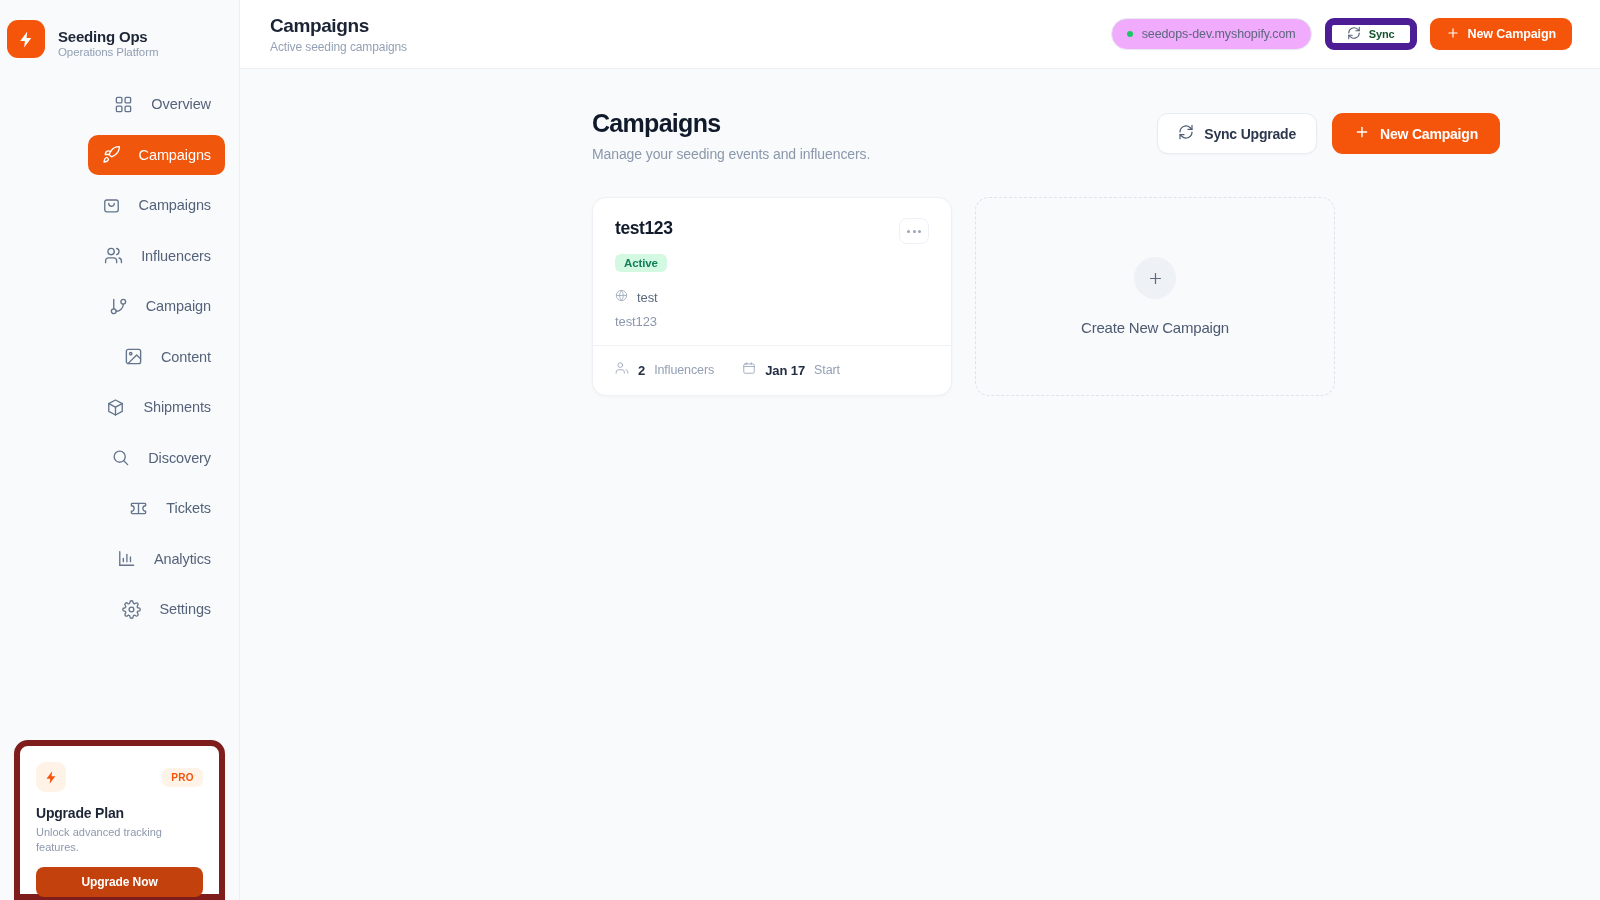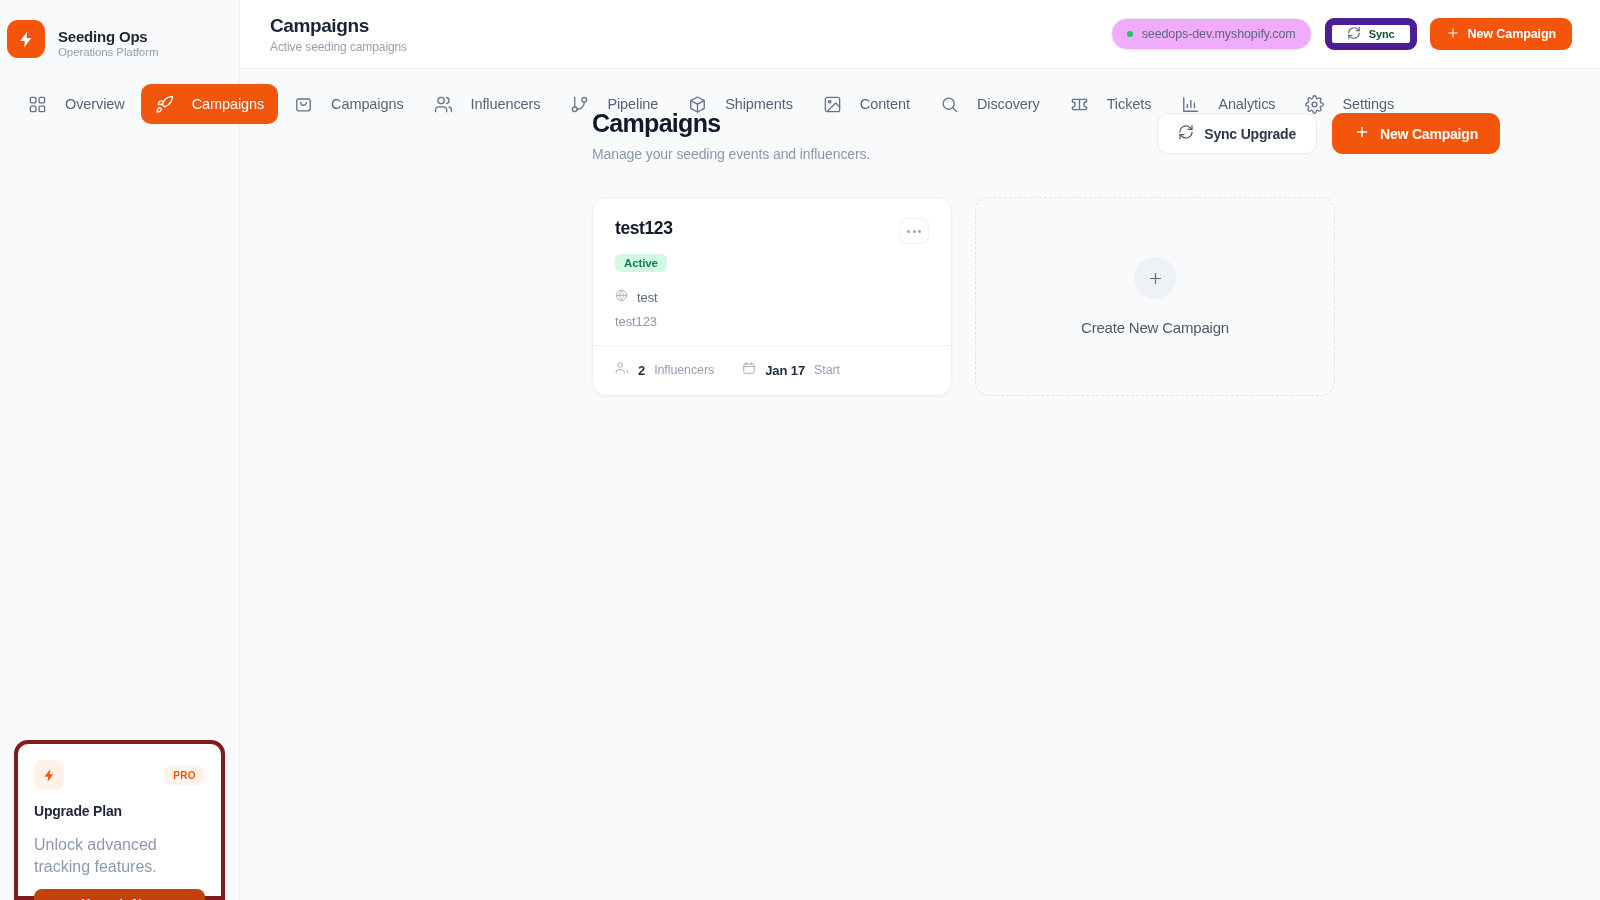--- a/index.html
+++ b/index.html
@@ -25,56 +25,56 @@
   .brand-logo {
     width: 38px; height: 38px; border-radius: 11px;
     background: #f4550a;
     display: flex; align-items: center; justify-content: center;
     flex-shrink: 0;
   }
   .brand-text { display: flex; flex-direction: column; gap: 1px; }
   .brand-title { font-size: 15px; font-weight: 700; color: #1e2636; letter-spacing: -0.2px; }
   .brand-sub { font-size: 11.5px; color: #93a0b4; letter-spacing: -0.1px; }
 
-  .nav { padding: 6px 14px 0 14px; display: flex; flex-direction: row; gap: 2px; }
+  .nav { padding: 6px 14px 0 14px; display: flex; flex-direction: column; gap: 2px; align-items: flex-end; }
   .nav-item {
     display: flex; align-items: center; gap: 18px;
     height: 40px; padding: 0 14px;
     border-radius: 10px;
     color: #55637a; font-size: 14.5px; letter-spacing: -0.1px;
     cursor: pointer;
     margin-bottom: 8.5px;
   }
   .nav-item .ico { width: 19px; height: 19px; display: flex; align-items: center; justify-content: center; flex-shrink: 0; }
   .nav-item svg { width: 19px; height: 19px; stroke: #64748b; stroke-width: 1.7; fill: none; stroke-linecap: round; stroke-linejoin: round; }
   .nav-item.active { background: #f0560c; color: #ffffff; }
   .nav-item.active svg { stroke: #ffffff; }
 
   .upgrade-wrap { position: absolute; bottom: 0; left: 14px; right: 14px; }
   .upgrade-card {
     background: #ffffff;
-    border: 4px solid #7f1d1d;
+    border: 6px solid #7f1d1d;
     border-radius: 14px 14px 0 0;
     padding: 16px 16px 0 16px;
     box-shadow: 0 1px 3px rgba(16,24,40,0.04);
     height: 160px;
   }
   .upgrade-top { display: flex; align-items: center; justify-content: space-between; }
   .upgrade-icon {
     width: 30px; height: 30px; border-radius: 9px;
     background: #fff3e8;
     display: flex; align-items: center; justify-content: center;
   }
   .pro-badge {
     background: #fff3e8; color: #f4550a;
     font-size: 10px; font-weight: 700; letter-spacing: 0.4px;
     padding: 4px 9px; border-radius: 7px;
   }
   .upgrade-title { font-size: 14px; font-weight: 700; color: #1e2636; margin-top: 13px; letter-spacing: -0.2px; }
-  .upgrade-desc { font-size: 16px; color: #8c99ad; line-height: 1.35; margin-top: 15px; }
+  .upgrade-desc { font-size: 11px; color: #8c99ad; line-height: 1.35; margin-top: 4px; }
   .upgrade-btn {
     margin-top: 12px; width: 100%; height: 30px;
     background: #c2410c; color: #fff;
     border: none; border-radius: 8px;
     font-size: 12px; font-weight: 700; letter-spacing: -0.1px;
     font-family: inherit; cursor: pointer;
   }
 
   
   .main { flex: 1; height: 900px; display: flex; flex-direction: column; background: #f8fafc; }
@@ -269,43 +269,43 @@
 
       <div class="nav-item">
         <span class="ico">
           <svg viewBox="0 0 24 24">
               <line x1="6" y1="3" x2="6" y2="15"></line>
               <circle cx="18" cy="6" r="3"></circle>
               <circle cx="6" cy="18" r="3"></circle>
               <path d="M18 9a9 9 0 0 1-9 9"></path>
             </svg>
         </span>
-        <span>Pipeline</span>
+        <span>Campaign</span>
+      </div>
+
+      <div class="nav-item">
+        <span class="ico">
+          <svg viewBox="0 0 24 24">
+              <rect x="3" y="3" width="18" height="18" rx="2.5"></rect>
+              <circle cx="8.5" cy="8.5" r="1.5"></circle>
+              <path d="m21 15-5-5L5 21"></path>
+            </svg>
+        </span>
+        <span>Content</span>
       </div>
 
       <div class="nav-item">
         <span class="ico">
           <svg viewBox="0 0 24 24">
               <path d="M12 2.5 3.5 7v10L12 21.5 20.5 17V7L12 2.5z"></path>
               <path d="M3.5 7 12 11.5 20.5 7"></path>
               <line x1="12" y1="11.5" x2="12" y2="21.5"></line>
             </svg>
         </span>
         <span>Shipments</span>
-      </div>
-
-      <div class="nav-item">
-        <span class="ico">
-          <svg viewBox="0 0 24 24">
-              <rect x="3" y="3" width="18" height="18" rx="2.5"></rect>
-              <circle cx="8.5" cy="8.5" r="1.5"></circle>
-              <path d="m21 15-5-5L5 21"></path>
-            </svg>
-        </span>
-        <span>Content</span>
       </div>
 
       <div class="nav-item">
         <span class="ico">
           <svg viewBox="0 0 24 24">
               <circle cx="11" cy="11" r="7"></circle>
               <line x1="16.2" y1="16.2" x2="21" y2="21"></line>
             </svg>
         </span>
         <span>Discovery</span>

